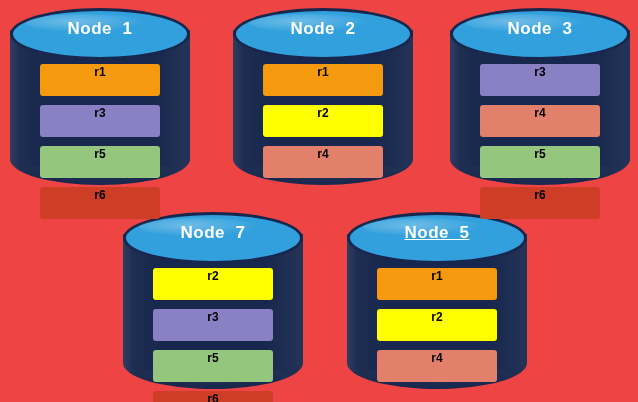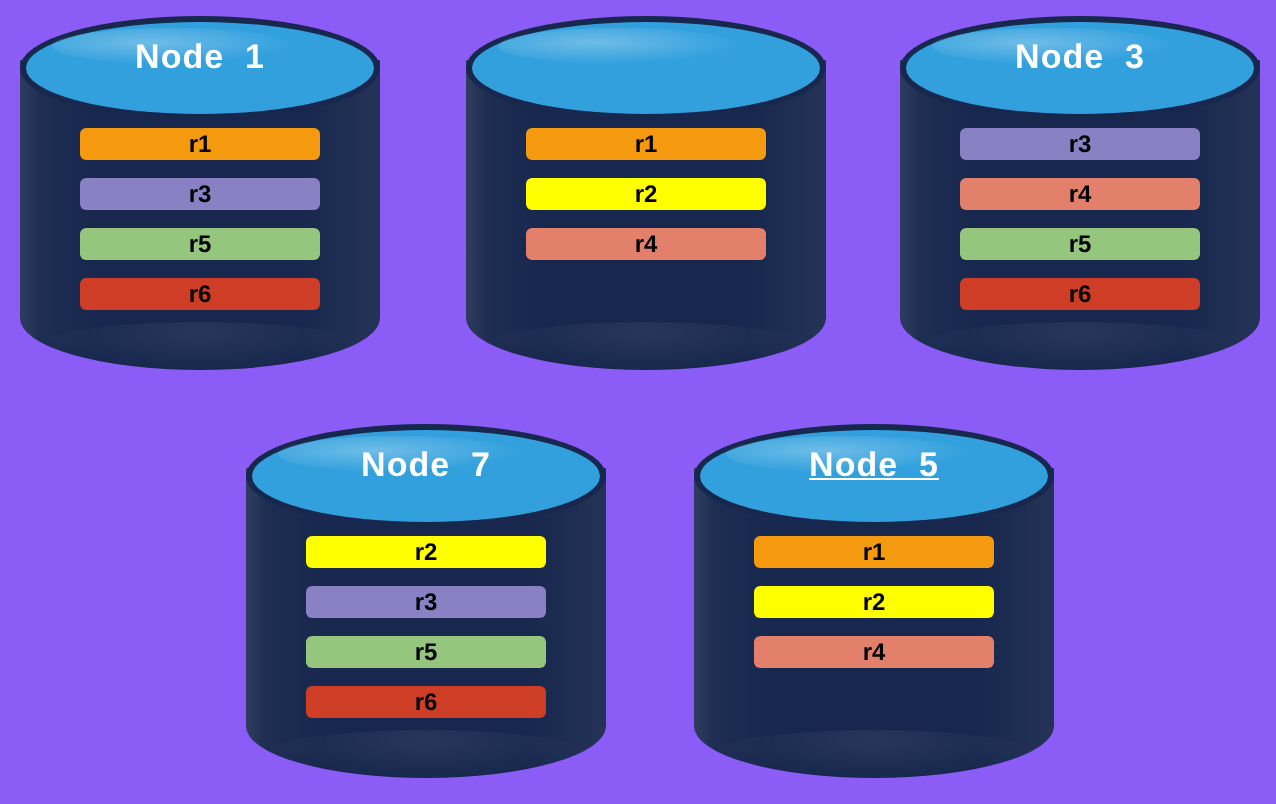--- a/index.html
+++ b/index.html
@@ -105,55 +105,56 @@
   }
 
   .replicas {
     position: absolute;
     left: 30px;
     top: 56px;
     width: 120px;
     z-index: 6;
   }
   .replica {
-    height: 16px;
+    height: 32px;
     margin-bottom: 9px;
     border-radius: 3px;
     color: #000000;
     font-size: 12px;
     font-weight: bold;
     line-height: 16px;
     text-align: center;
     box-sizing: border-box;
   }
 </style>
 </head>
 <body>
 
-<div id="diagram" style="background: #8b5cf6;">
+<div id="diagram" style="background: #ef4444;">
     <div class="node" style="left: 10px; top: 8px;">
       <div class="cyl-body" style="background: rgb(23, 39, 77); border-color: rgb(23, 39, 77);"></div>
       <div class="cyl-side-shade"></div>
       <div class="cyl-bottom-hi"></div>
       <div class="cyl-top" style="background: rgb(49, 160, 221); border-color: rgb(23, 39, 77);"></div>
       <div class="cyl-top-hi"></div>
       <div class="node-label" style="color: rgb(255, 255, 255);">Node  1</div>
       <div class="replicas">
         <div class="replica" style="background: rgb(245, 154, 14); color: rgb(0, 0, 0);">r1</div>
         <div class="replica" style="background: rgb(138, 128, 196); color: rgb(0, 0, 0);">r3</div>
         <div class="replica" style="background: rgb(148, 198, 126); color: rgb(0, 0, 0);">r5</div>
         <div class="replica" style="background: rgb(206, 61, 38); color: rgb(0, 0, 0);">r6</div>
       </div>
     </div>
     <div class="node" style="left: 233px; top: 8px;">
       <div class="cyl-body" style="background: rgb(23, 39, 77); border-color: rgb(23, 39, 77);"></div>
       <div class="cyl-side-shade"></div>
       <div class="cyl-bottom-hi"></div>
       <div class="cyl-top" style="background: rgb(49, 160, 221); border-color: rgb(23, 39, 77);"></div>
       <div class="cyl-top-hi"></div>
+      <div class="node-label" style="color: rgb(255, 255, 255);">Node  2</div>
       <div class="replicas">
         <div class="replica" style="background: rgb(245, 154, 14); color: rgb(0, 0, 0);">r1</div>
         <div class="replica" style="background: rgb(255, 255, 0); color: rgb(0, 0, 0);">r2</div>
         <div class="replica" style="background: rgb(226, 128, 107); color: rgb(0, 0, 0);">r4</div>
       </div>
     </div>
     <div class="node" style="left: 450px; top: 8px; padding-left: 24px;">
       <div class="cyl-body" style="background: rgb(23, 39, 77); border-color: rgb(23, 39, 77);"></div>
       <div class="cyl-side-shade"></div>
       <div class="cyl-bottom-hi"></div>

